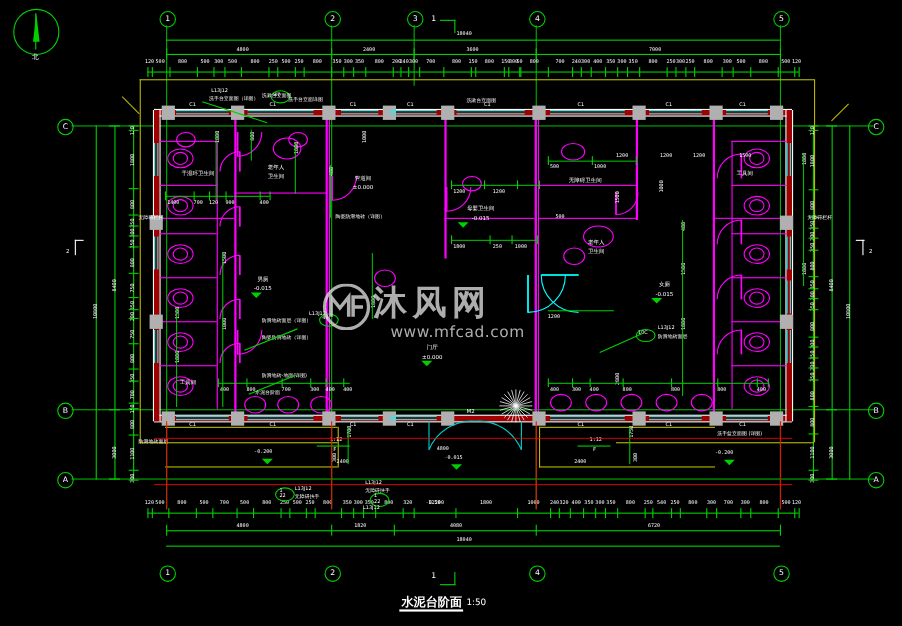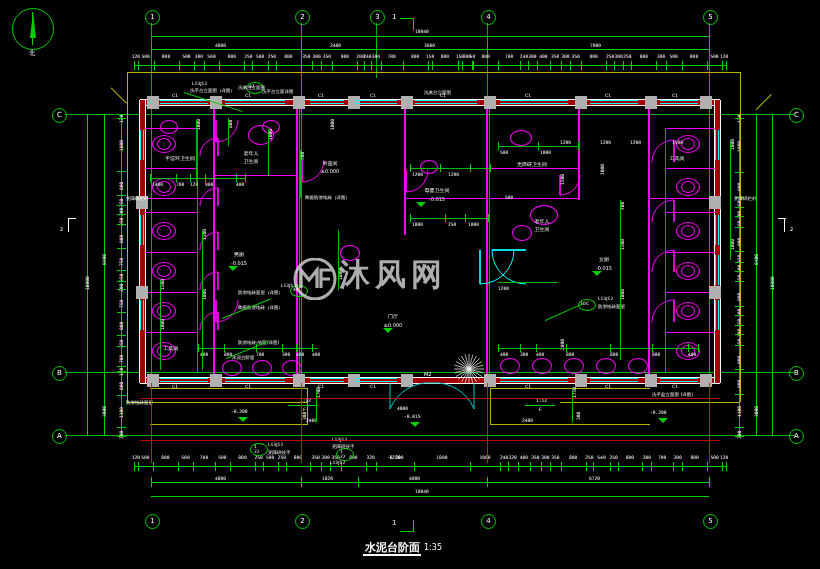--- a/index.html
+++ b/index.html
@@ -882,24 +882,25 @@
   <div class="v w" style="left:784px;top:218px;height:14px;"></div>
   <div class="h w" style="left:778px;top:218px;width:8px;"></div>
 
   <div id="wm">
     <svg class="logo" viewBox="0 0 44 42">
       <circle cx="22" cy="21" r="20" fill="none" stroke="#d9d9d9" stroke-width="3"></circle>
       <path d="M8 30 L8 12 L16 22 L24 12 L24 30" fill="none" stroke="#d9d9d9" stroke-width="3.2"></path>
       <path d="M28 30 L28 12 L40 12 M28 21 L37 21" fill="none" stroke="#d9d9d9" stroke-width="3.2"></path>
     </svg>
     <div class="cn">沐风网</div>
+    <div class="url">www.mfcad.com</div>
   </div>
 
   <div class="title" style="left:365px;top:540px;font-size:11px;">水泥台阶面</div>
-  <div class="title" style="left:424px;top:543px;font-size:8px;font-weight:normal;">1:35</div>
+  <div class="title" style="left:424px;top:543px;font-size:8px;font-weight:normal;">1:50</div>
   <div class="h w" style="left:363px;top:554px;width:58px;height:2px;"></div>
 
 <div class="v r" style="left:151px;top:383px;height:80px;opacity:.9;"></div>
     <div class="v r" style="left:301px;top:383px;height:80px;opacity:.9;"></div>
     <div class="v r" style="left:487px;top:383px;height:80px;opacity:.9;"></div>
     <div class="v r" style="left:709px;top:383px;height:80px;opacity:.9;"></div>
     <div class="h r" style="left:140px;top:398px;width:580px;opacity:.75;"></div>
     <div class="h r" style="left:140px;top:440px;width:580px;opacity:.75;"></div>
   </div>
 

